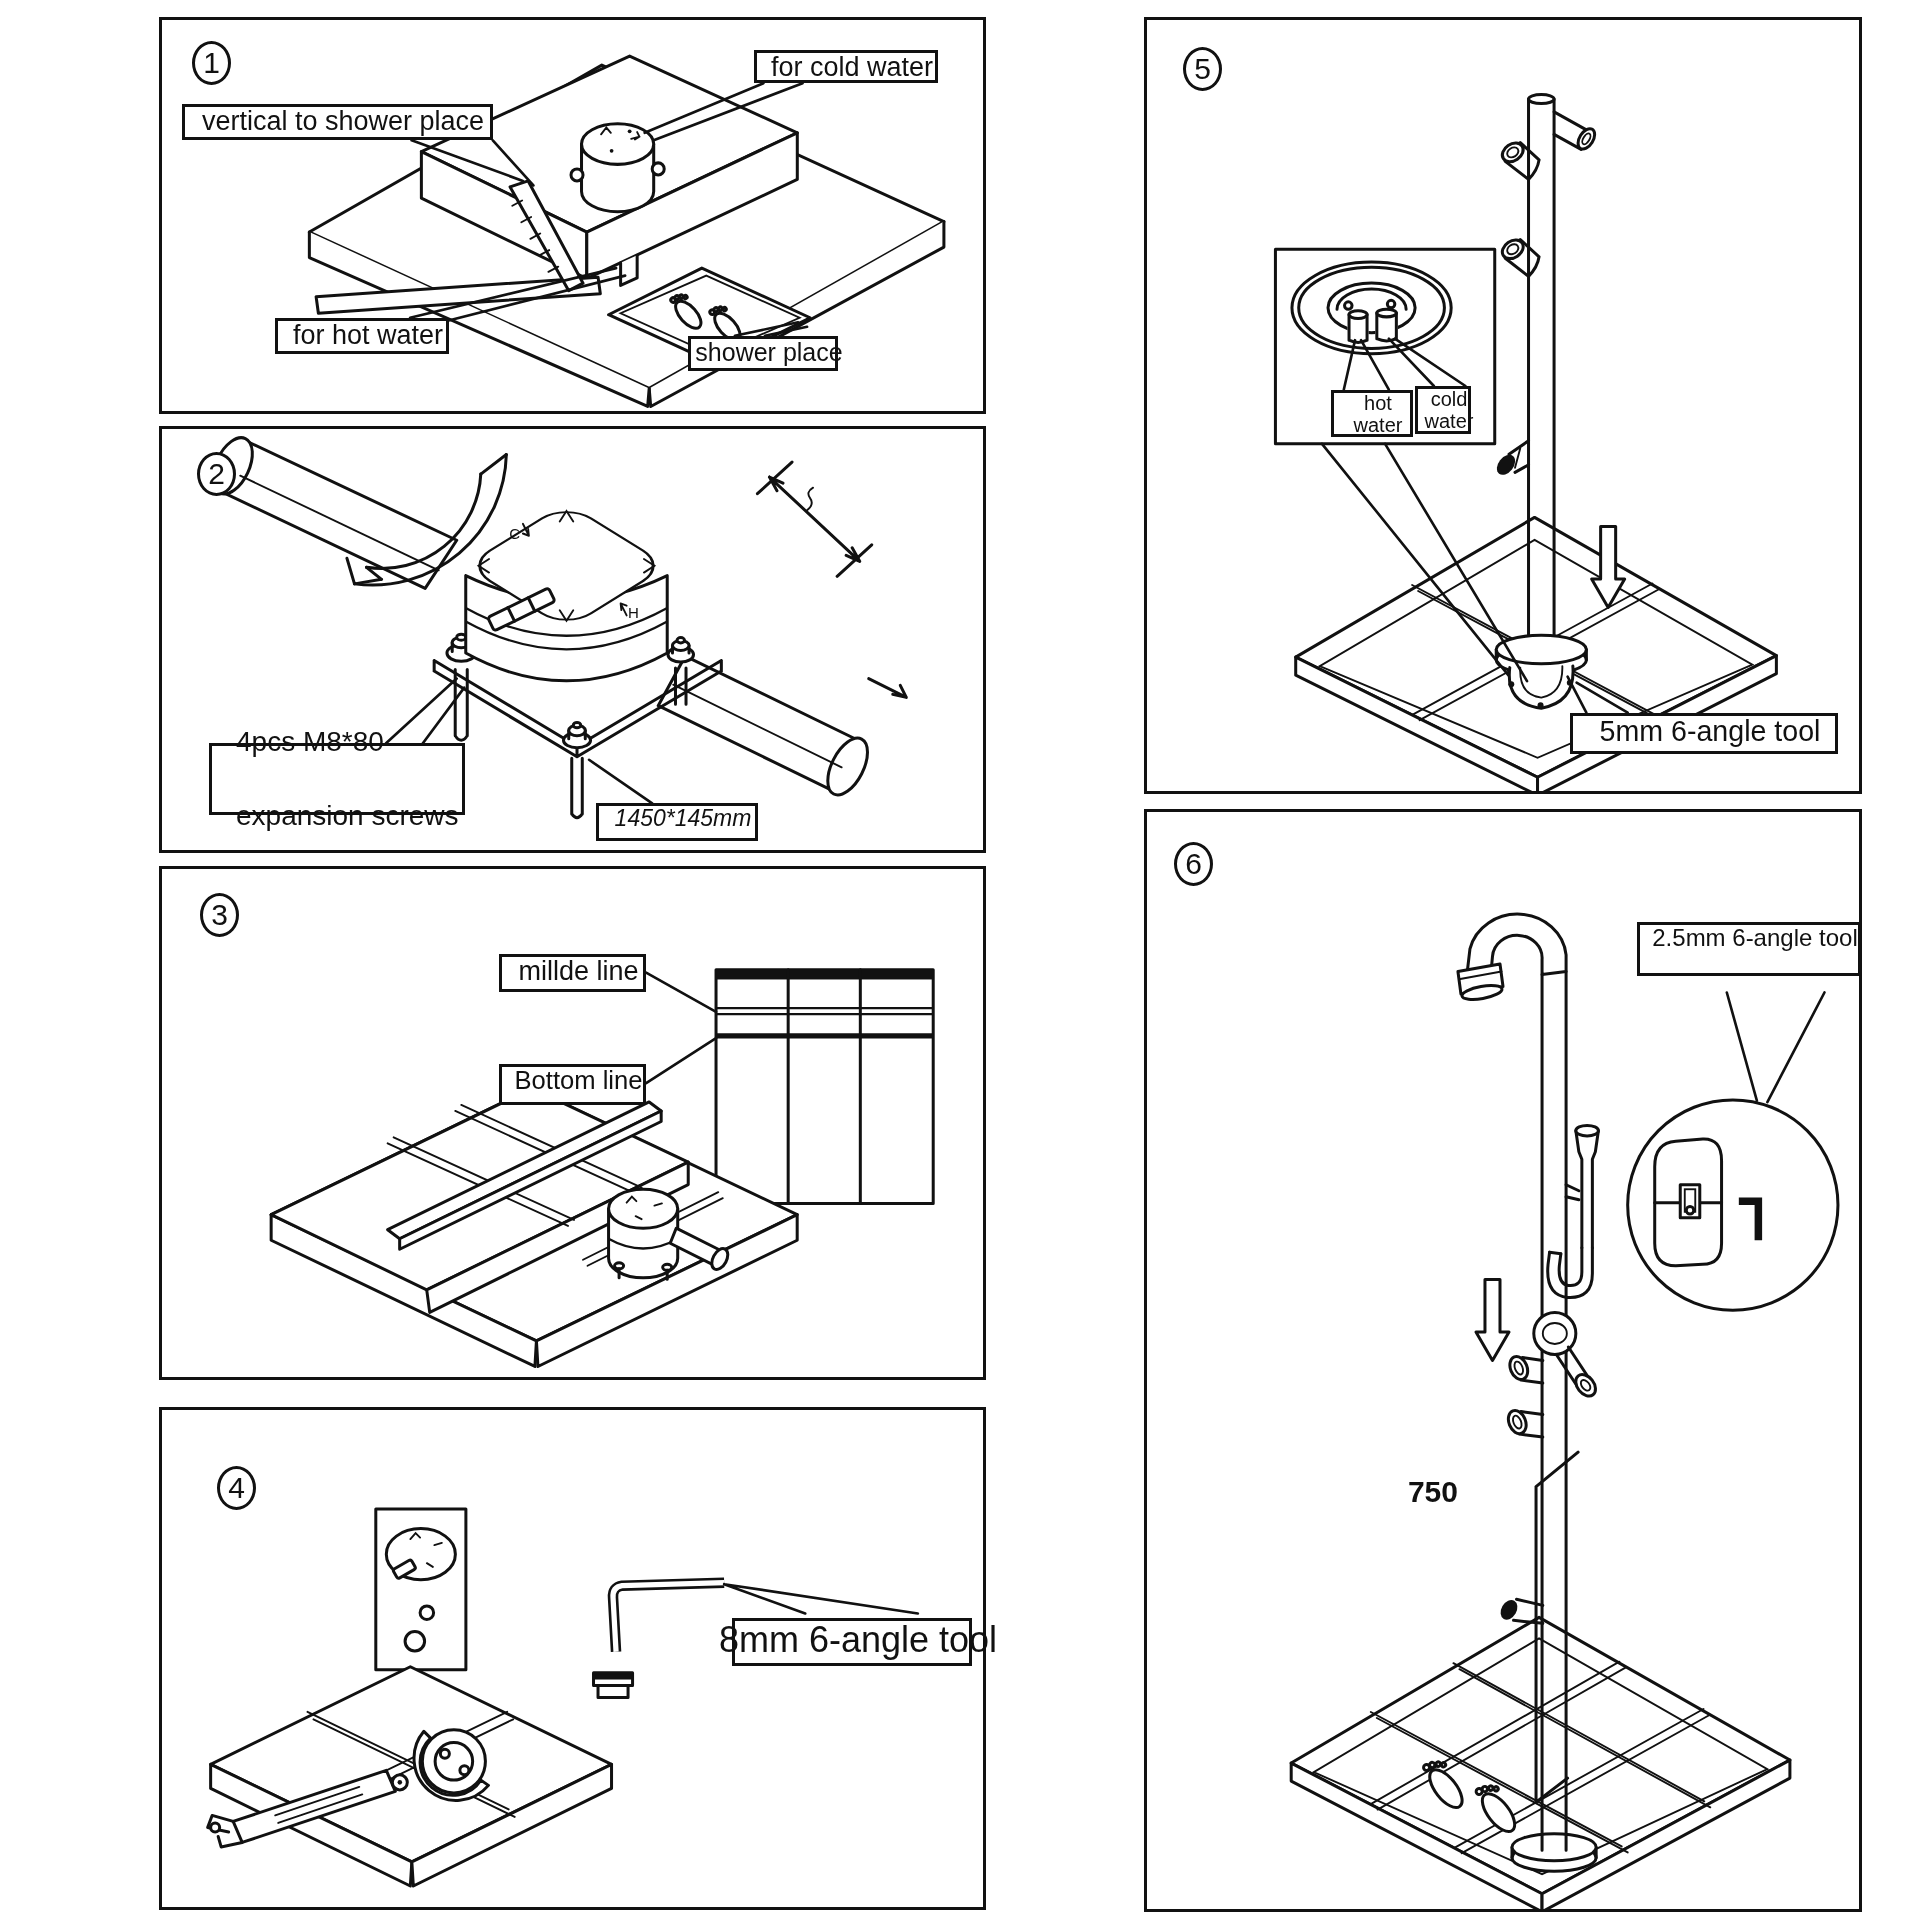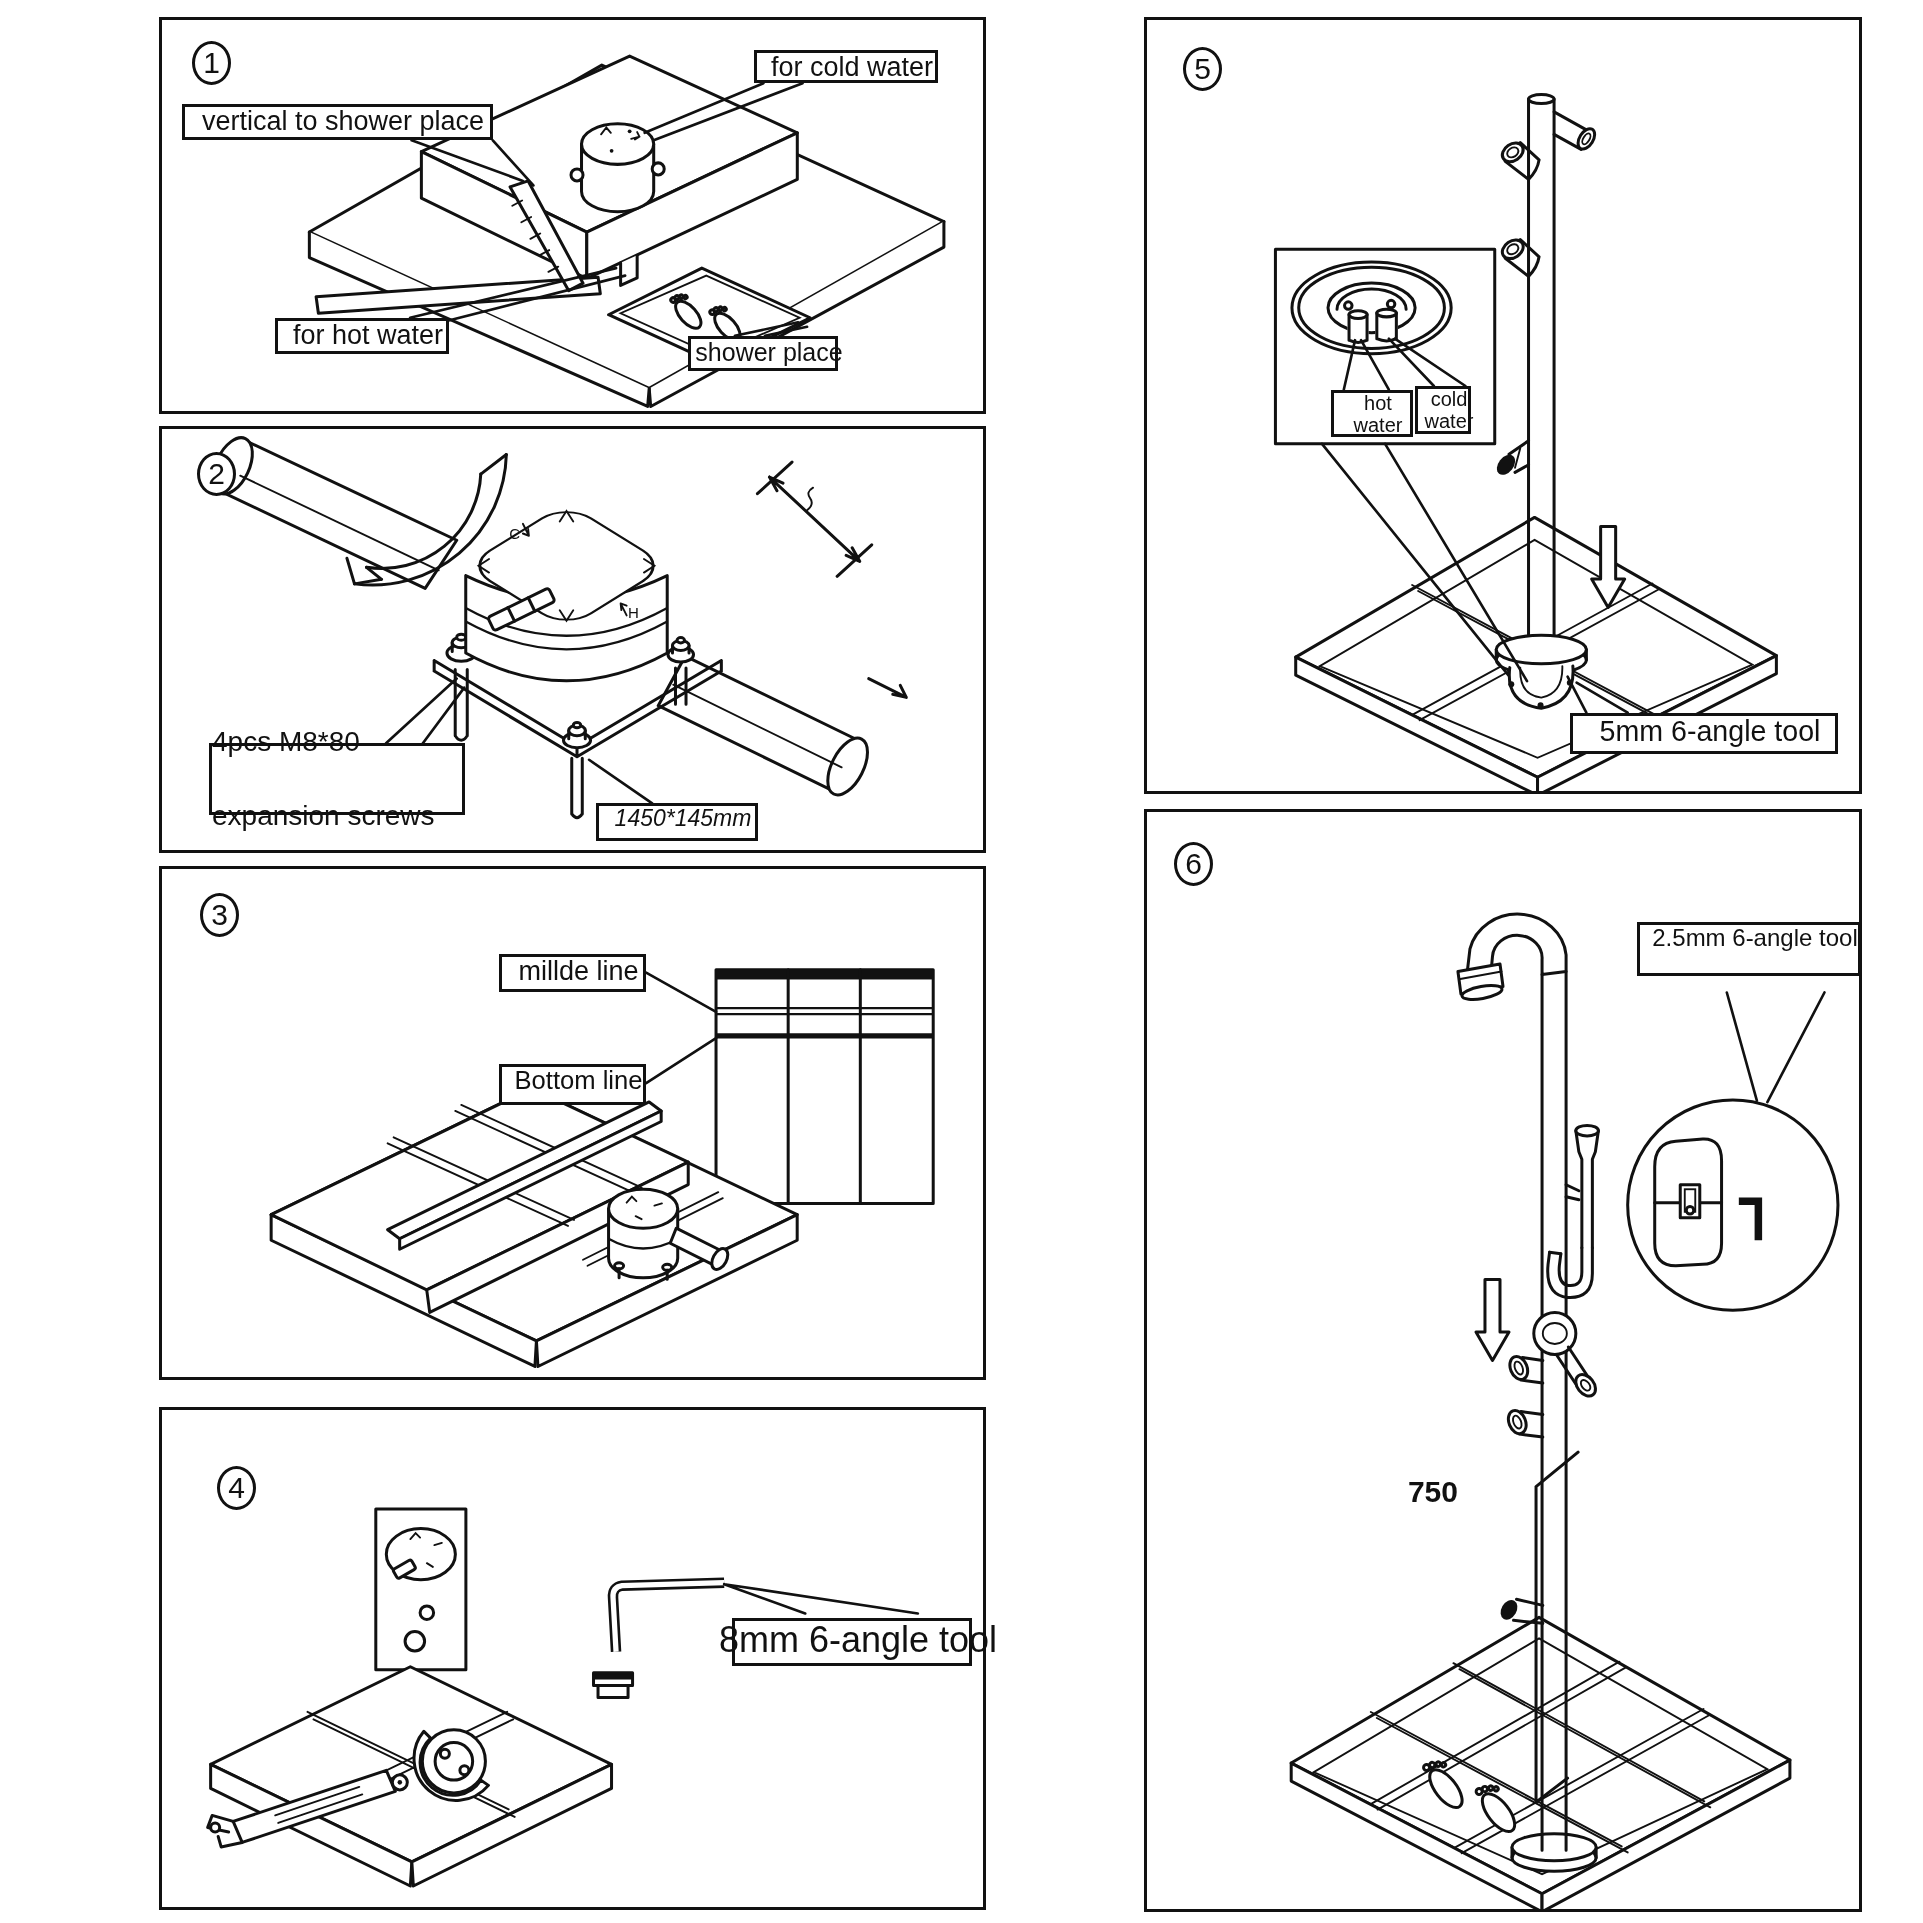--- a/index.html
+++ b/index.html
@@ -5,21 +5,21 @@
   html,body{margin:0;padding:0;background:#ffffff;}
   .page{position:relative;width:1924px;height:1924px;background:#ffffff;
         font-family:"Liberation Sans","DejaVu Sans",sans-serif;color:#111;}
   .panel{position:absolute;border:3px solid #111;background:#fff;box-sizing:border-box;}
   .panel svg{position:absolute;left:0;top:0;}
   .badge{position:absolute;width:39px;height:44px;border:3px solid #111;border-radius:50%;
          display:flex;align-items:center;justify-content:center;font-size:30px;background:#fff;box-sizing:border-box;}
   .callout{position:absolute;border:3px solid #111;background:#fff;display:flex;align-items:flex-start;
            justify-content:center;box-sizing:border-box;line-height:1.08;text-align:center;white-space:nowrap;padding-left:12px;}
   .callout.wrap{white-space:normal;}
-  .callout.multiline{flex-direction:column;align-items:flex-start;text-align:left;padding-left:0;gap:44px;}
+  .callout.multiline{flex-direction:column;align-items:flex-start;text-align:left;padding-left:24px;gap:44px;}
   .plain-dim{position:absolute;font-size:30px;font-weight:700;}
   
   .ln{stroke:#111;stroke-width:4;fill:none;stroke-linejoin:round;stroke-linecap:round;}
   .fw{stroke:#111;stroke-width:4;fill:#ffffff;stroke-linejoin:round;stroke-linecap:round;}
   .thin{stroke:#111;stroke-width:2.5;fill:none;stroke-linecap:round;}
   .ldr{stroke:#111;stroke-width:3.5;fill:none;stroke-linecap:round;}
   .fb{fill:#111;stroke:none;}
   .thick{stroke:#111;stroke-width:7;fill:none;stroke-linecap:butt;}
   .band{stroke:#111;stroke-width:3;fill:none;}
 </style>

